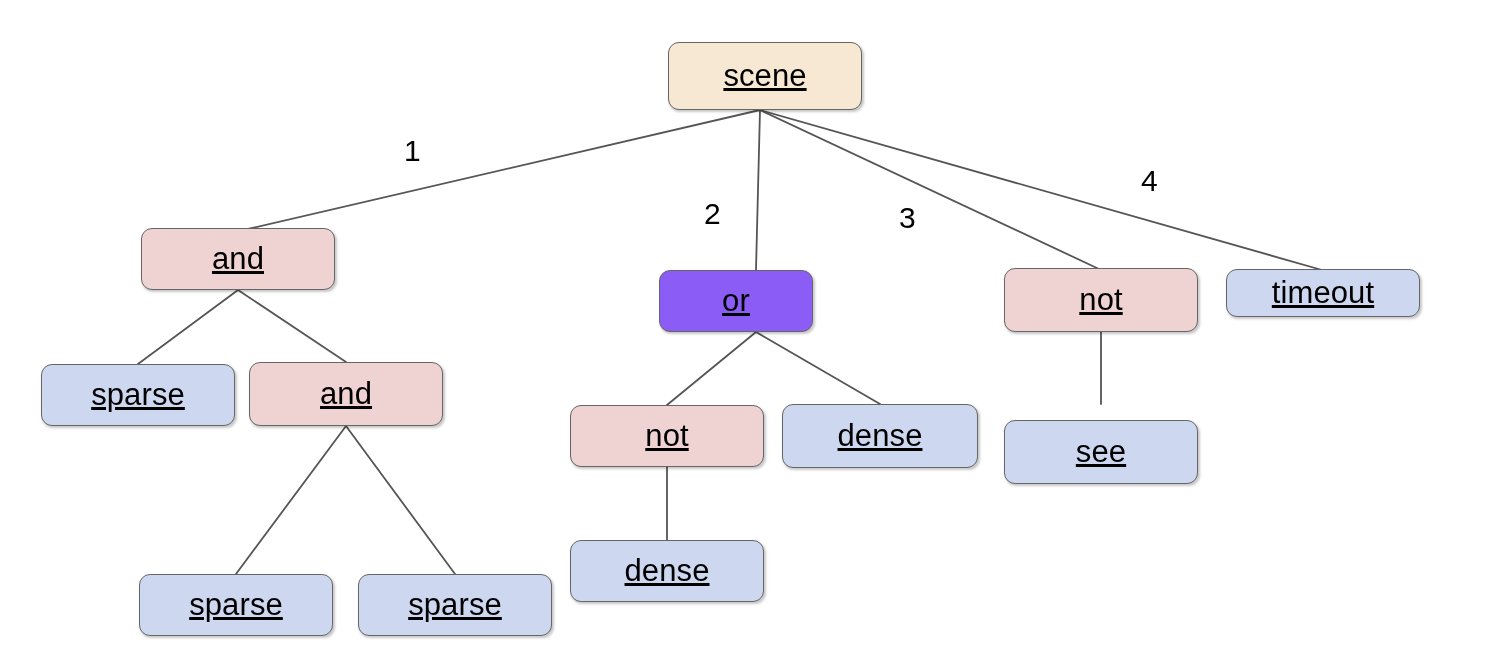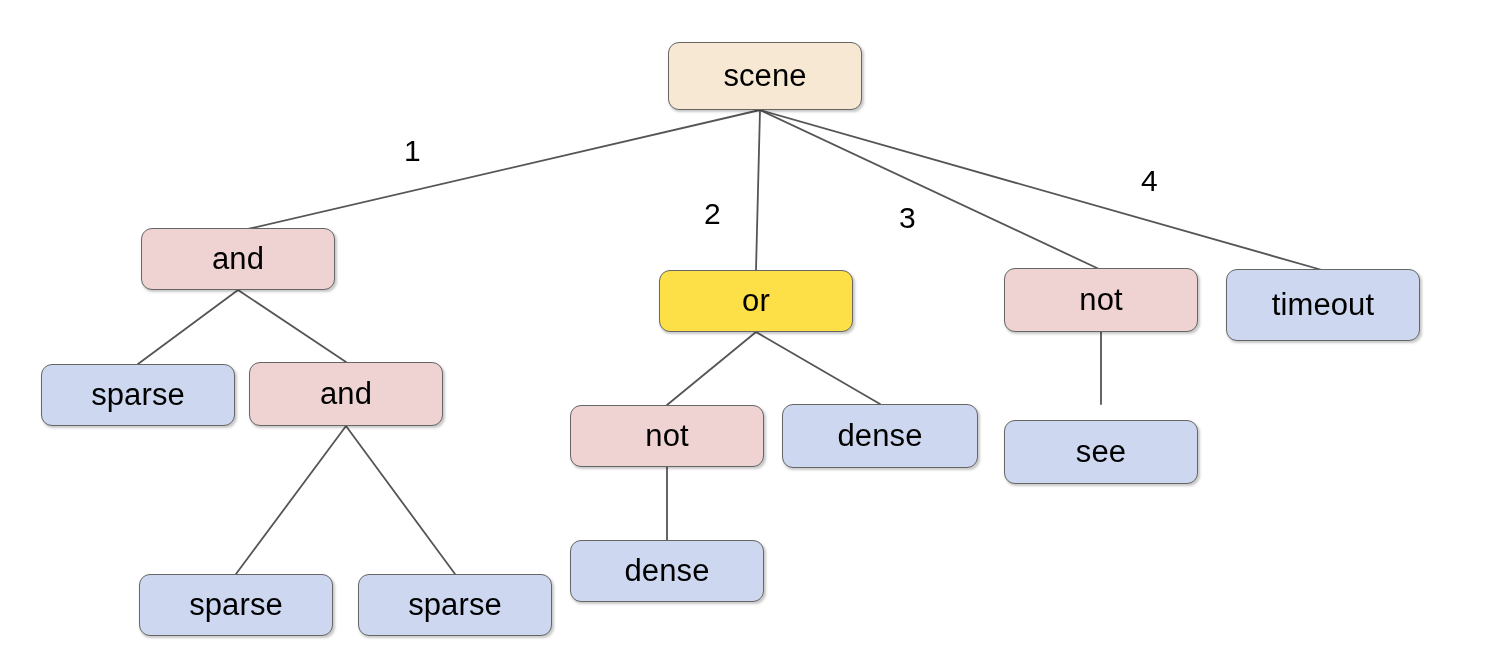--- a/index.html
+++ b/index.html
@@ -37,20 +37,21 @@
     color: #000000;
     font-size: 31px;
     line-height: 1;
     letter-spacing: 0.1px;
     white-space: nowrap;
     box-shadow: 1.5px 2px 2.5px rgba(0,0,0,0.22);
   }
   .node-label {
     display: block;
     transform: translateY(-1px);
+    text-decoration: underline;
   }
   .edge-label {
     position: absolute;
     font-size: 30px;
     color: #000000;
     line-height: 1;
     white-space: nowrap;
   }
 </style>
 </head>
@@ -71,27 +72,27 @@
       <line x1="667" y1="467" x2="667" y2="540" stroke="#555555" stroke-width="1.8" stroke-linecap="round"></line>
       <line x1="1101" y1="332" x2="1101" y2="404" stroke="#555555" stroke-width="1.8" stroke-linecap="round"></line>
     </svg>
   <div id="node-layer">
       <div class="node" style="left: 668px; top: 42px; width: 194px; height: 68px; background: rgb(247, 232, 211); border-color: rgb(102, 102, 102);">
         <span class="node-label">scene</span>
       </div>
       <div class="node" style="left: 141px; top: 228px; width: 194px; height: 62px; background: rgb(239, 211, 210); border-color: rgb(102, 102, 102);">
         <span class="node-label">and</span>
       </div>
-      <div class="node" style="left: 659px; top: 270px; width: 194px; height: 62px; background: #fde047; border-color: rgb(102, 102, 102);">
+      <div class="node" style="left: 659px; top: 270px; width: 154px; height: 62px; background: #8b5cf6; border-color: rgb(102, 102, 102);">
         <span class="node-label">or</span>
       </div>
       <div class="node" style="left: 1004px; top: 268px; width: 194px; height: 64px; background: rgb(239, 211, 210); border-color: rgb(102, 102, 102);">
         <span class="node-label">not</span>
       </div>
-      <div class="node" style="left: 1226px; top: 269px; width: 194px; height: 72px; background: rgb(205, 216, 240); border-color: rgb(102, 102, 102);">
+      <div class="node" style="left: 1226px; top: 269px; width: 194px; height: 48px; background: rgb(205, 216, 240); border-color: rgb(102, 102, 102);">
         <span class="node-label">timeout</span>
       </div>
       <div class="node" style="left: 41px; top: 364px; width: 194px; height: 62px; background: rgb(205, 216, 240); border-color: rgb(102, 102, 102);">
         <span class="node-label">sparse</span>
       </div>
       <div class="node" style="left: 249px; top: 362px; width: 194px; height: 64px; background: rgb(239, 211, 210); border-color: rgb(102, 102, 102);">
         <span class="node-label">and</span>
       </div>
       <div class="node" style="left: 570px; top: 405px; width: 194px; height: 62px; background: rgb(239, 211, 210); border-color: rgb(102, 102, 102);">
         <span class="node-label">not</span>

